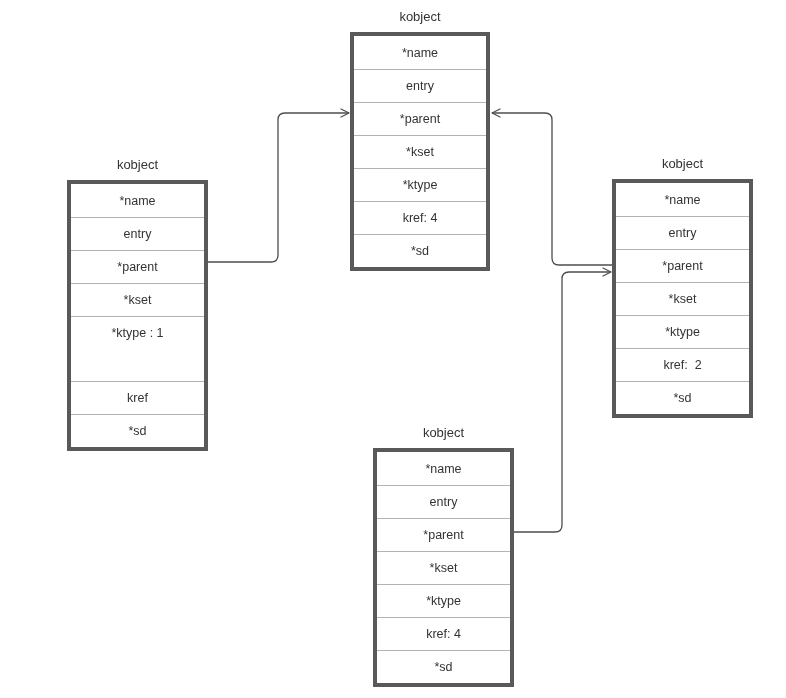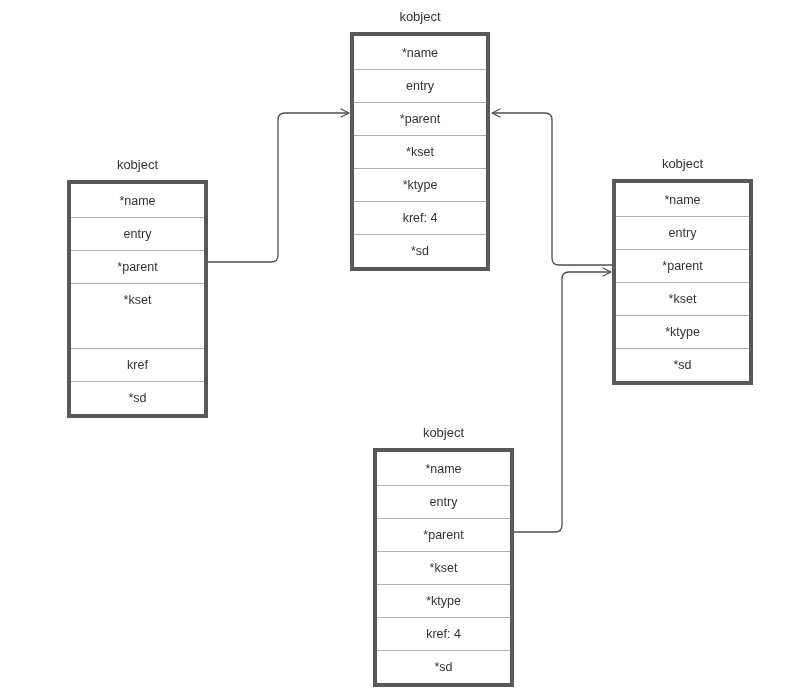--- a/index.html
+++ b/index.html
@@ -81,32 +81,34 @@
           <div class="node-row" style="height: 33px;">*sd</div>
         </div>
       </div>
       <div class="node" style="left: 67px; top: 153px; width: 141px;">
         <div class="node-title">kobject</div>
         <div class="node-box" style="border-color: rgb(89, 89, 89);">
           <div class="node-row" style="height: 33px;">*name</div>
           <div class="node-row" style="height: 33px;">entry</div>
           <div class="node-row" style="height: 33px;">*parent</div>
           <div class="node-row" style="height: 33px;">*kset</div>
+          <div class="node-row" style="height: 33px;">*ktype : 1</div>
           <div class="node-row" style="height: 33px; margin-top: 32px;">kref</div>
           <div class="node-row" style="height: 33px;">*sd</div>
         </div>
       </div>
       <div class="node" style="left: 612px; top: 152px; width: 141px;">
         <div class="node-title">kobject</div>
         <div class="node-box" style="border-color: rgb(89, 89, 89);">
           <div class="node-row" style="height: 33px;">*name</div>
           <div class="node-row" style="height: 33px;">entry</div>
           <div class="node-row" style="height: 33px;">*parent</div>
           <div class="node-row" style="height: 33px;">*kset</div>
           <div class="node-row" style="height: 33px;">*ktype</div>
+          <div class="node-row" style="height: 33px;">kref:  2</div>
           <div class="node-row" style="height: 33px;">*sd</div>
         </div>
       </div>
       <div class="node" style="left: 373px; top: 421px; width: 141px;">
         <div class="node-title">kobject</div>
         <div class="node-box" style="border-color: rgb(89, 89, 89);">
           <div class="node-row" style="height: 33px;">*name</div>
           <div class="node-row" style="height: 33px;">entry</div>
           <div class="node-row" style="height: 33px;">*parent</div>
           <div class="node-row" style="height: 33px;">*kset</div>

